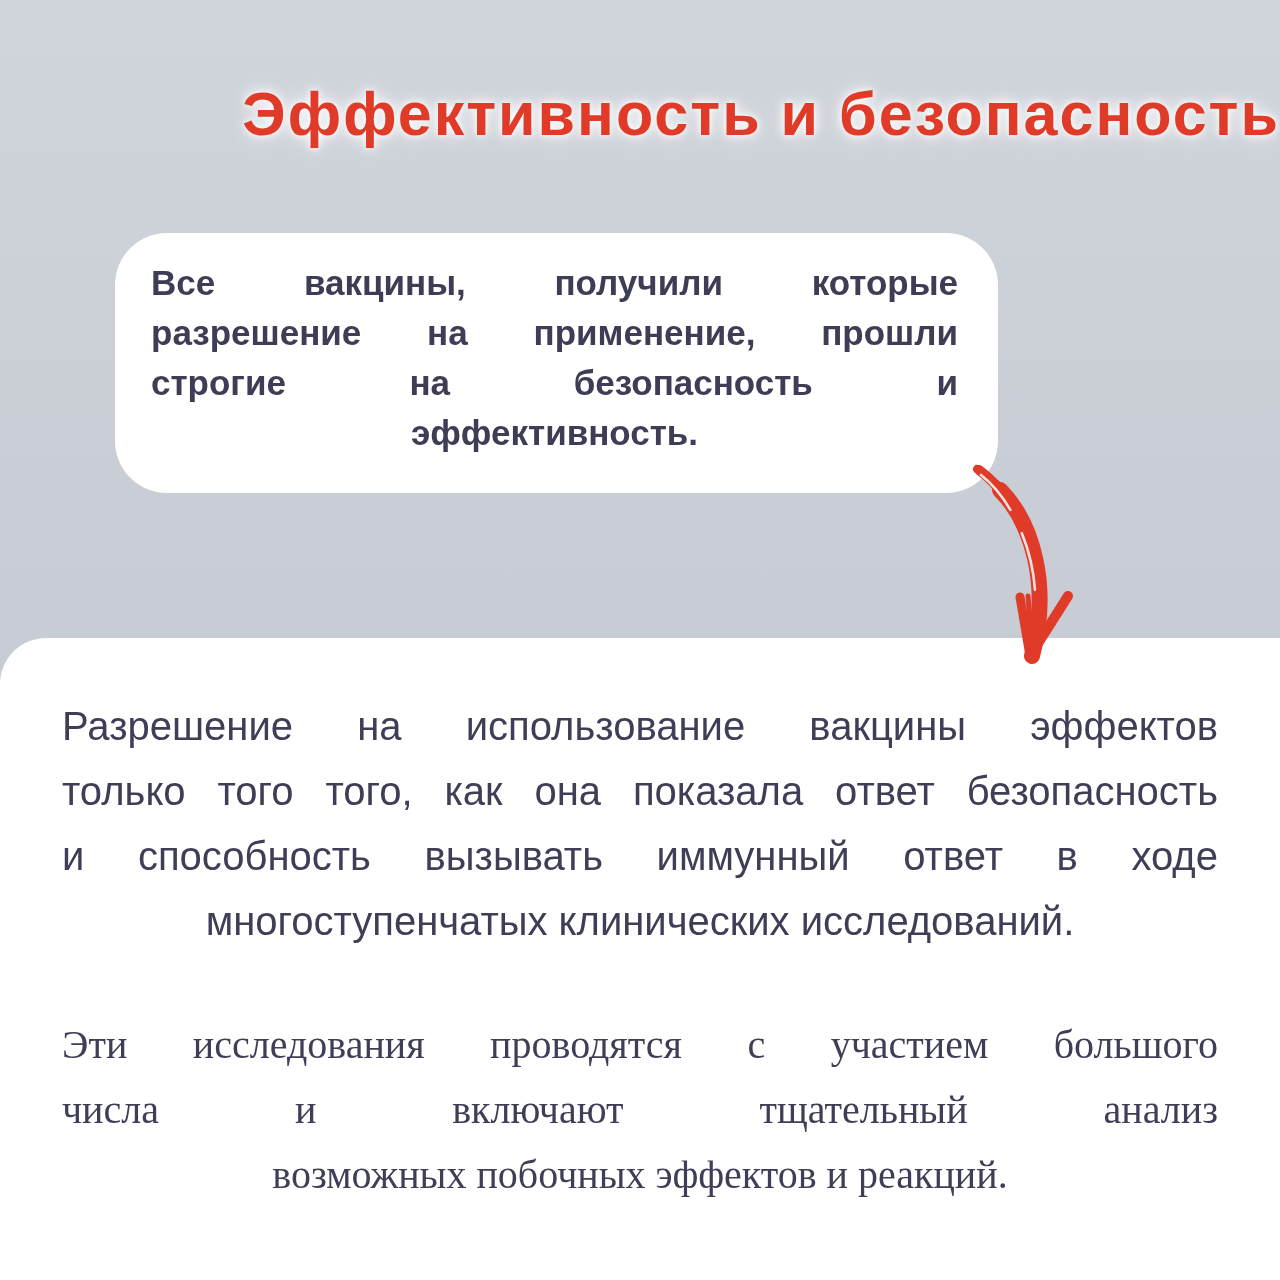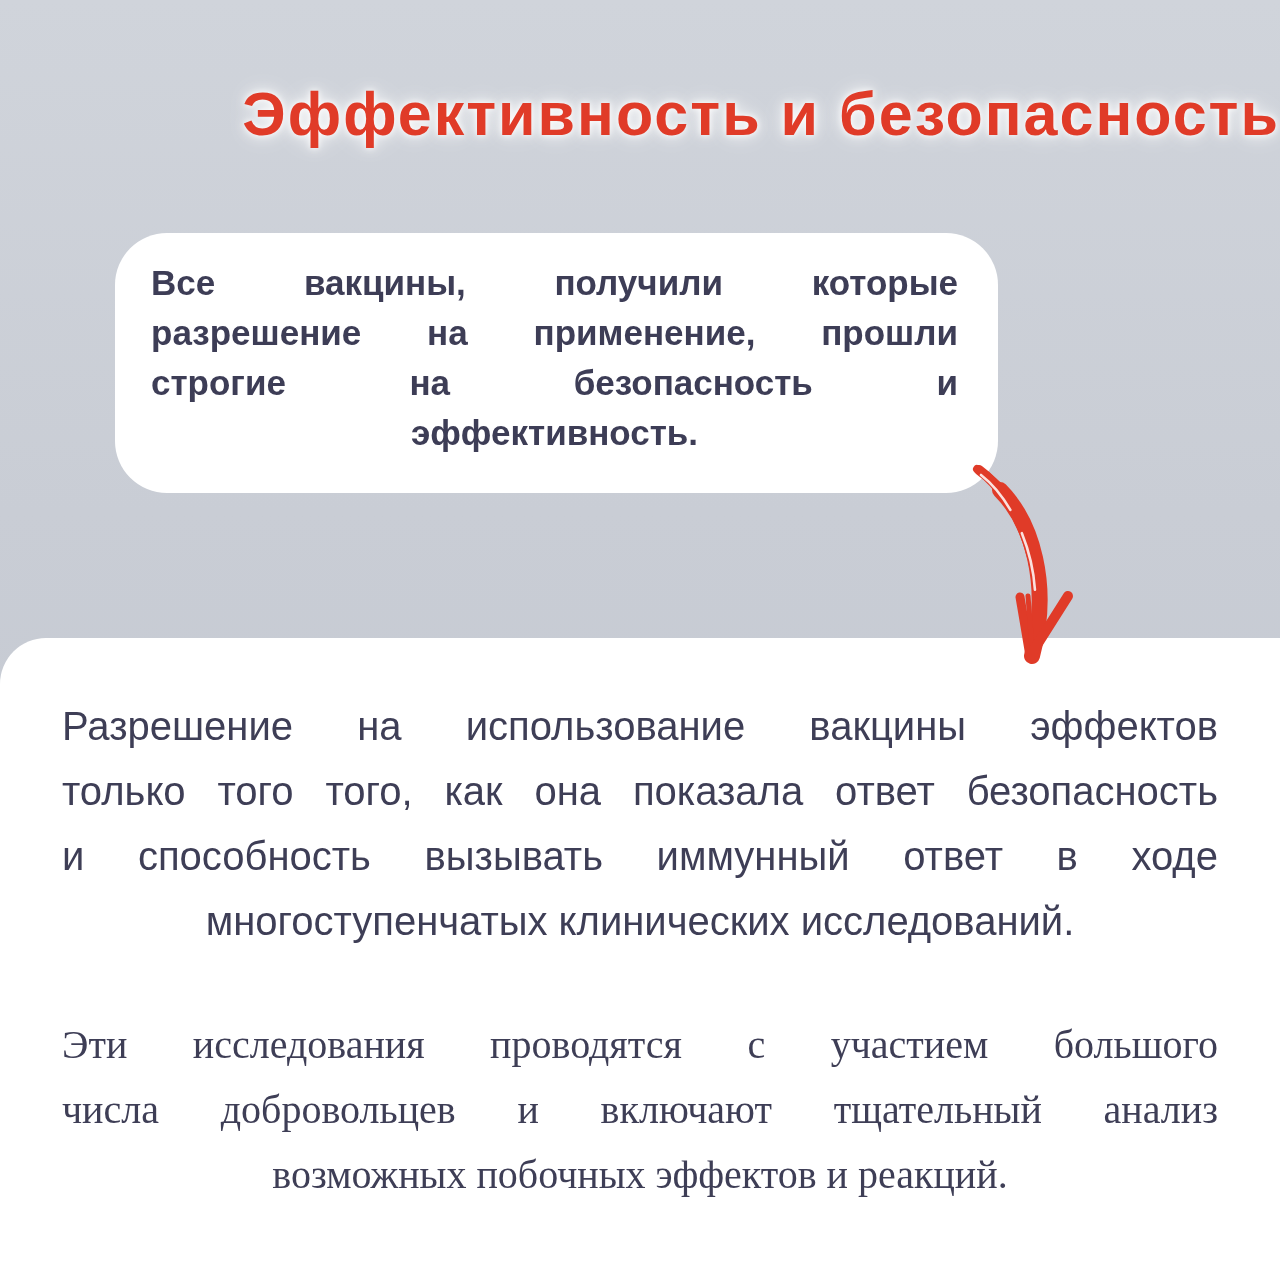--- a/index.html
+++ b/index.html
@@ -158,21 +158,20 @@
         <div class="jline">
           <span>Эти</span>
           <span>исследования</span>
           <span>проводятся</span>
           <span>с</span>
           <span>участием</span>
           <span>большого</span>
         </div>
         <div class="jline">
           <span>числа</span>
-          <span>добровольцев</span>
           <span>и</span>
           <span>включают</span>
           <span>тщательный</span>
           <span>анализ</span>
         </div>
         <div class="jline jlast">возможных побочных эффектов и реакций.</div>
       </div>
   </div>
 
 </div>

